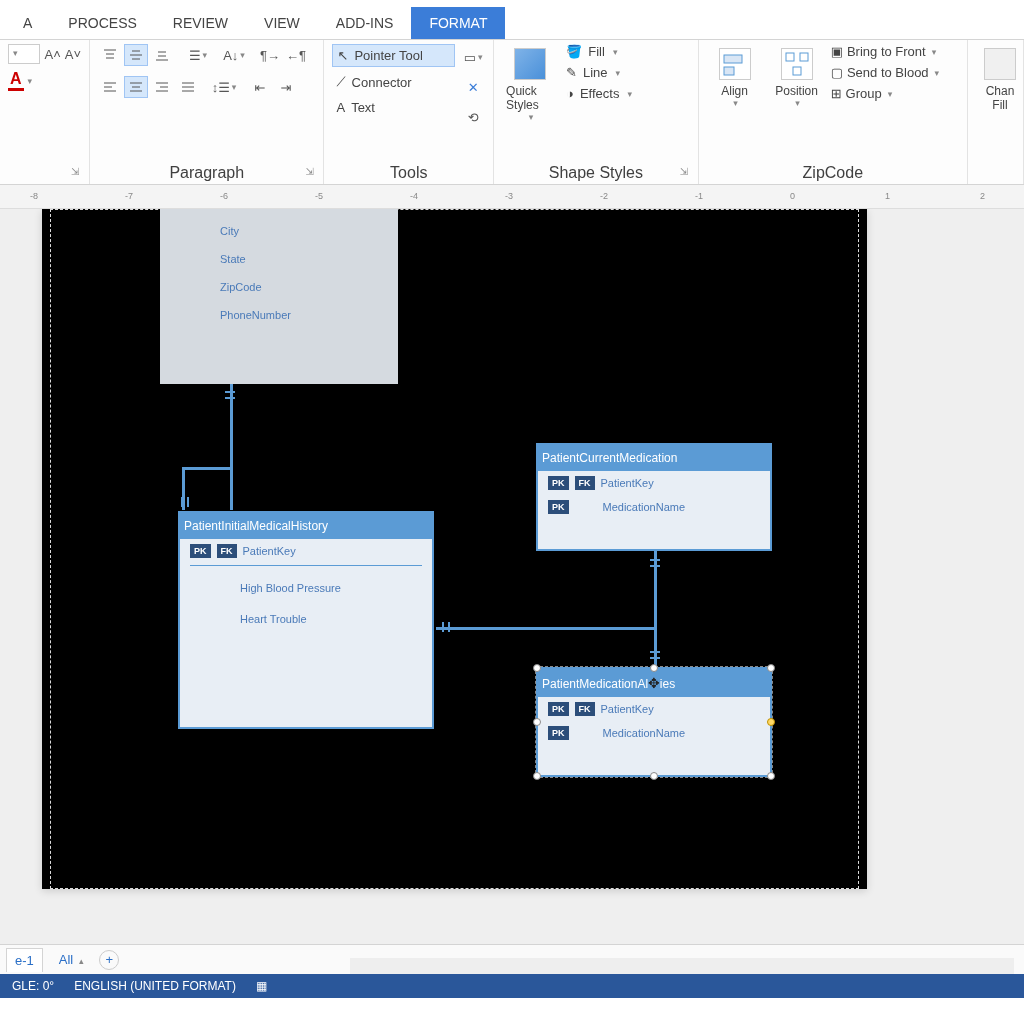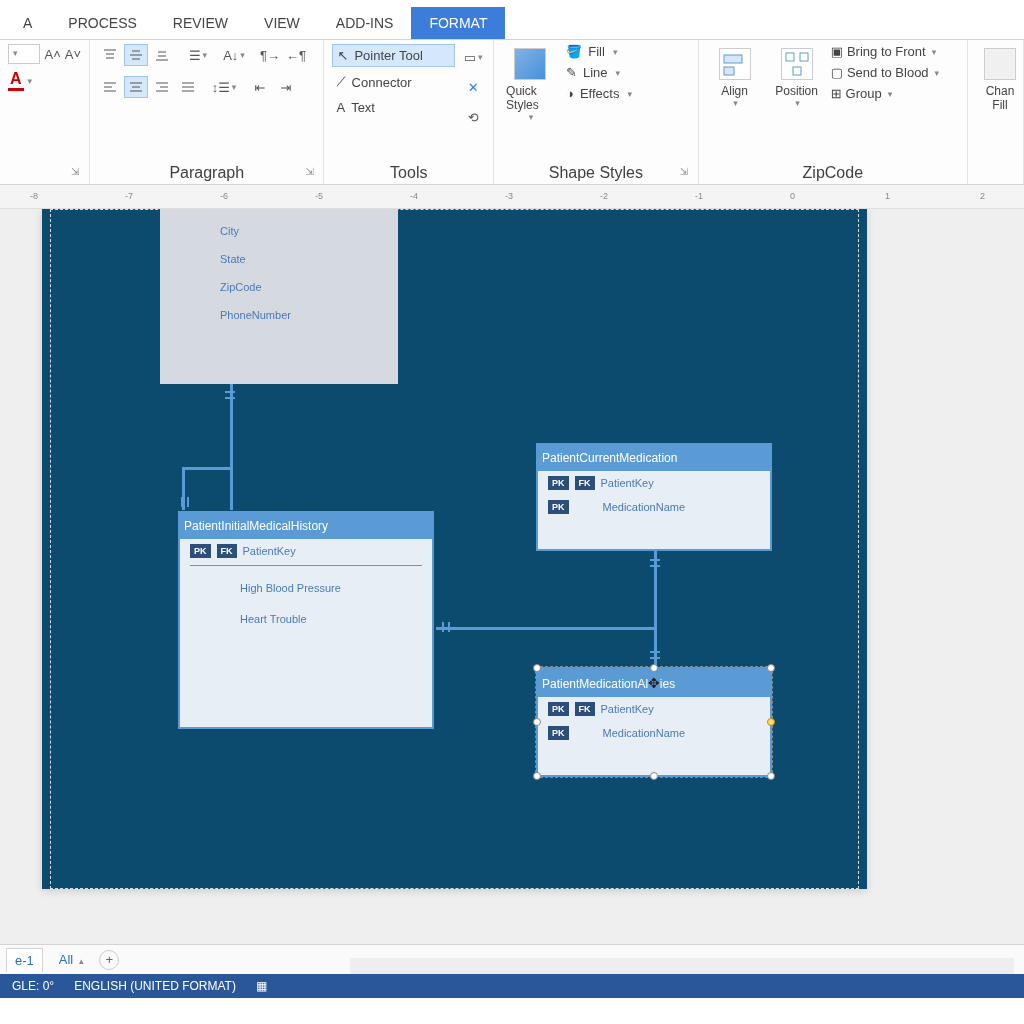--- a/index.html
+++ b/index.html
@@ -40,21 +40,21 @@
 .arrange-row { display: flex; gap: 6px; align-items: flex-start; }
 .arr-col { display: flex; flex-direction: column; gap: 6px; font-size: 13px; color: #444; }
 .arr-item { display: flex; align-items: center; gap: 4px; cursor: pointer; }
 
 .extra-group { width: 56px; }
 
 .ruler { height: 24px; background: #f4f4f4; border-bottom: 1px solid #ddd; position: relative; font-size: 9px; color: #888; }
 .ruler-tick { position: absolute; top: 6px; }
 
 .canvas { position: absolute; top: 209px; left: 0; right: 0; bottom: 80px; background: #efefef; overflow: hidden; }
-.page { position: absolute; left: 42px; top: 0; width: 825px; height: 680px; background: #0c4a6e; box-shadow: 0 2px 8px rgba(0,0,0,0.15); }
+.page { position: absolute; left: 42px; top: 0; width: 825px; height: 680px; background: #000000; box-shadow: 0 2px 8px rgba(0,0,0,0.15); }
 .page-border { position: absolute; left: 8px; top: 0; right: 8px; bottom: 0; border: 1px dashed #ddd; }
 
 .entity { position: absolute; border: 2px solid #5b9bd5; background: #e8eef5; font-size: 11px; color: #4a7ab8; }
 .entity-header { background: #5b9bd5; color: #fff; padding: 6px 4px; font-size: 12px; }
 .entity-row { display: flex; align-items: center; padding: 5px 10px; gap: 6px; }
 .key-badge { background: #2c4e7a; color: #fff; font-size: 9px; padding: 2px 4px; font-weight: bold; }
 .entity-sep { border-top: 1px solid #5b9bd5; margin: 2px 10px; }
 
 .entity-top { position: absolute; background: #d5dae0; font-size: 11px; color: #4a7ab8; padding: 8px 0; }
 .top-row { padding: 8px 60px; }

